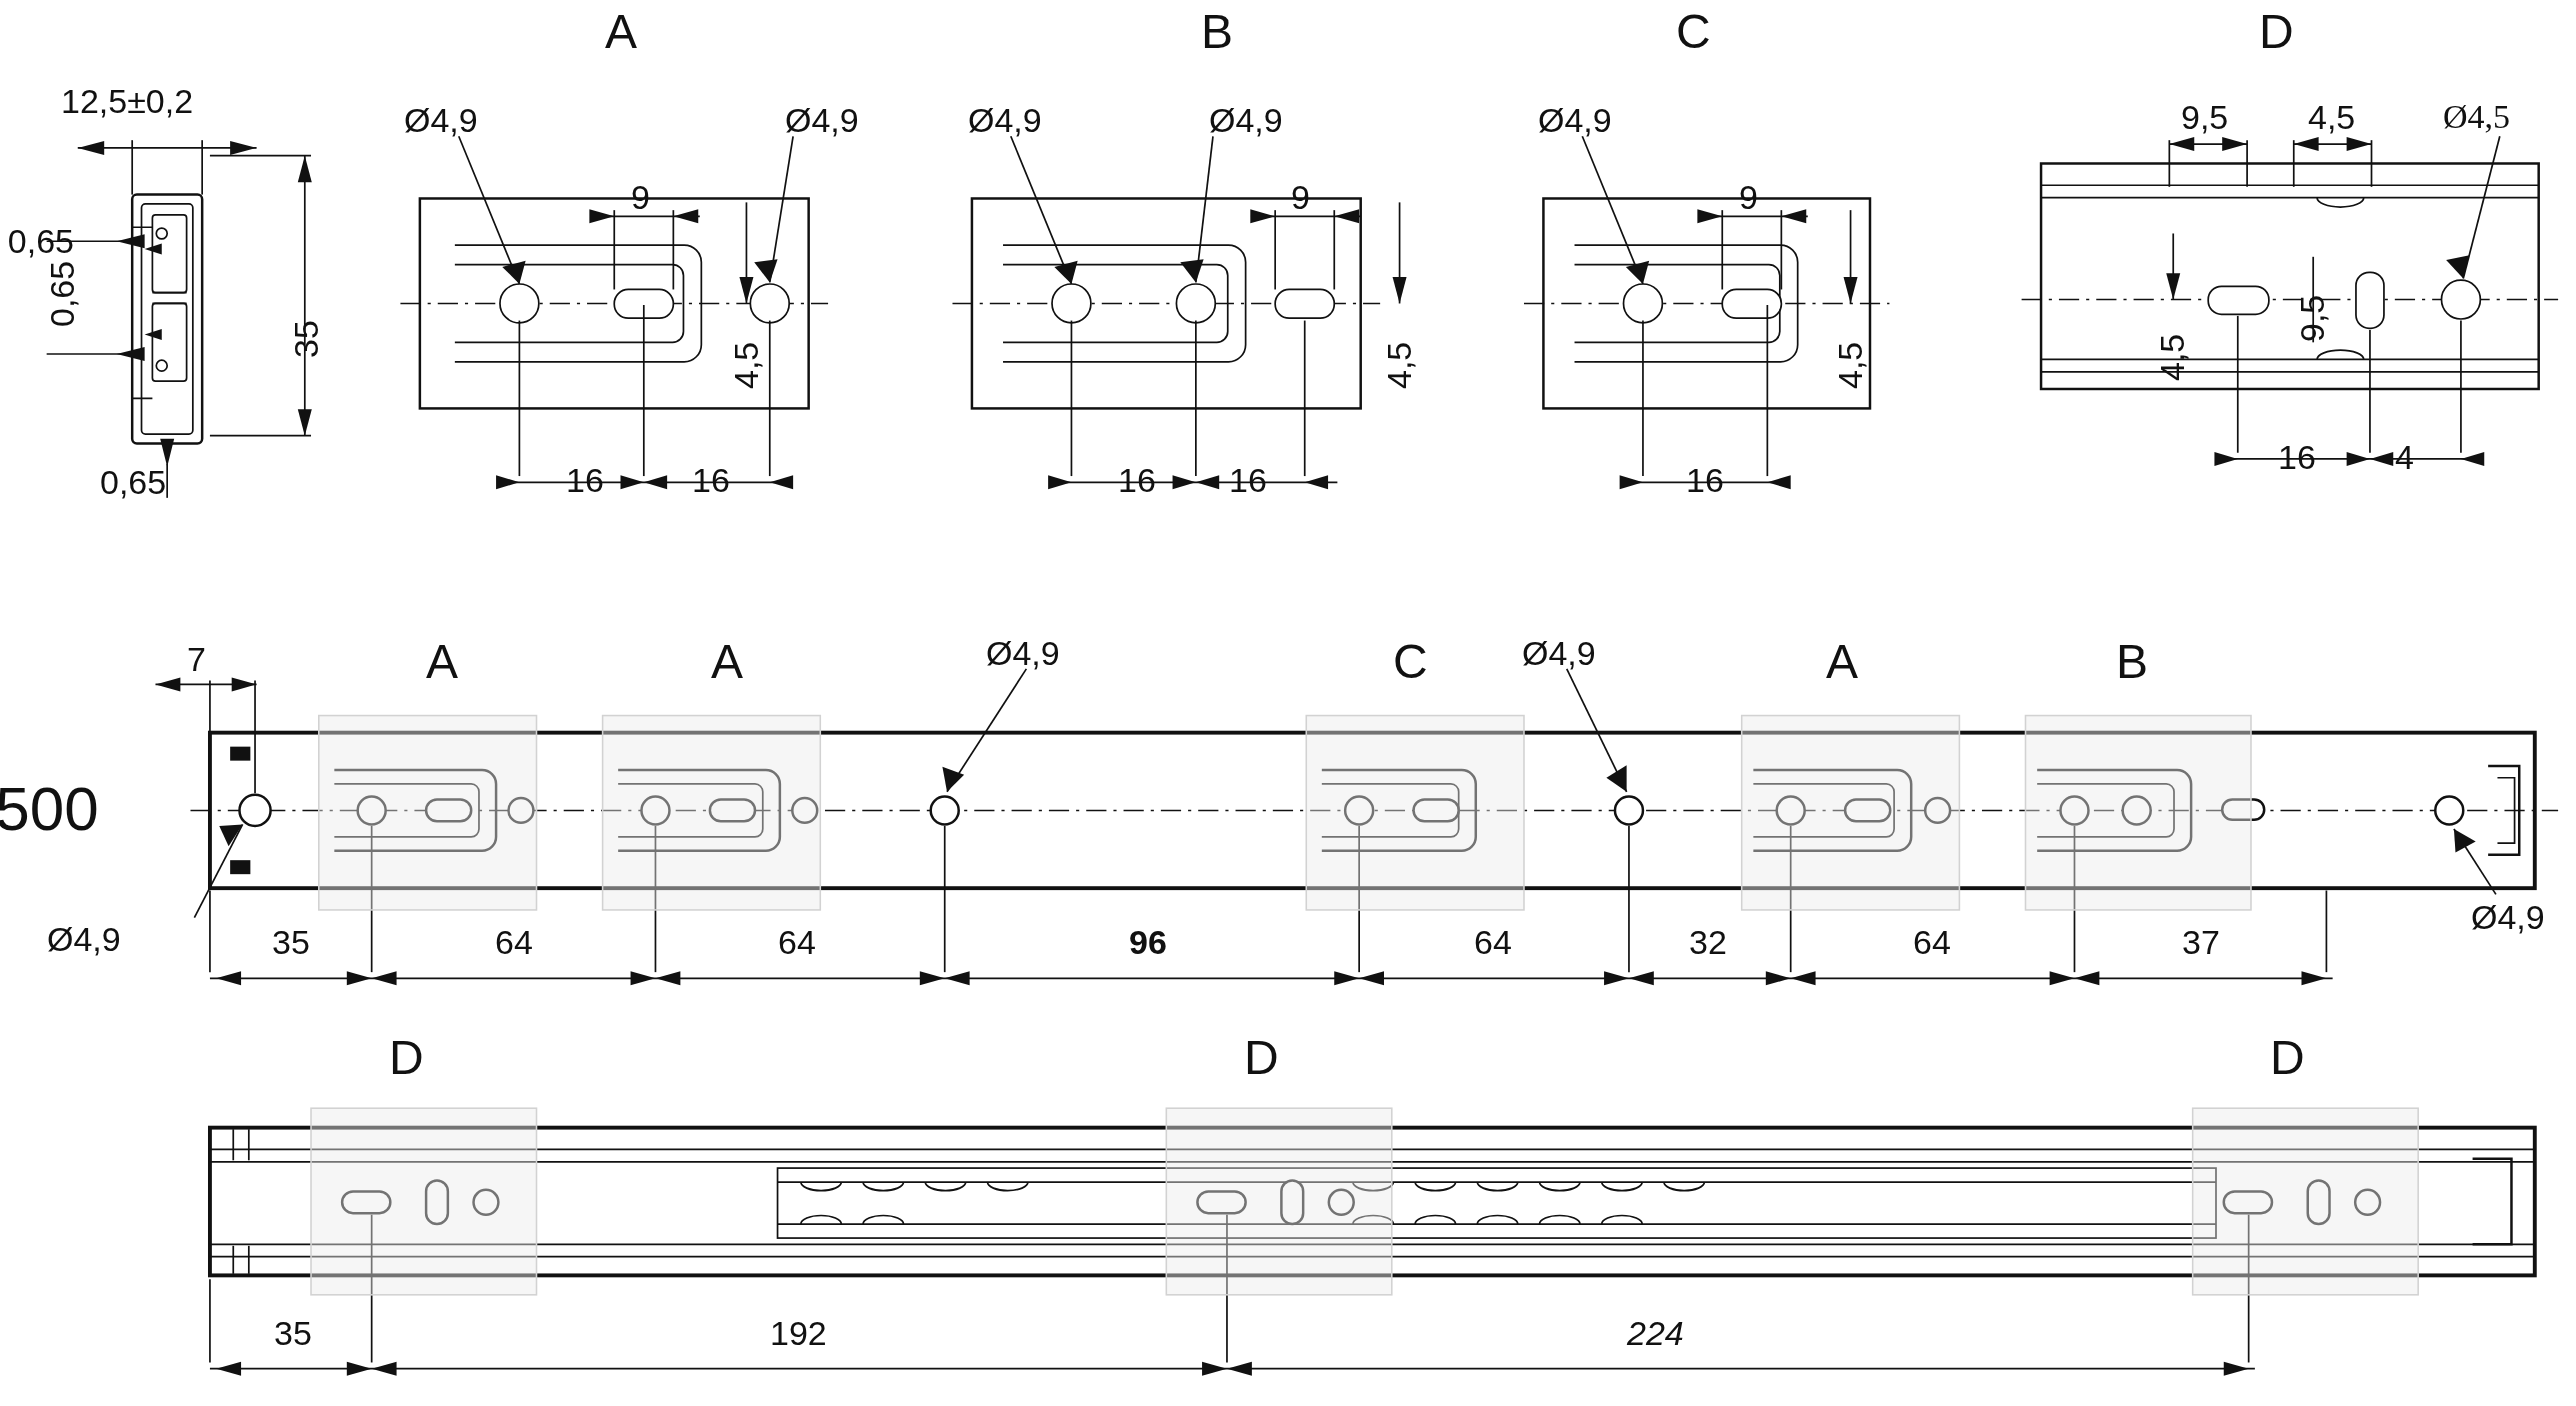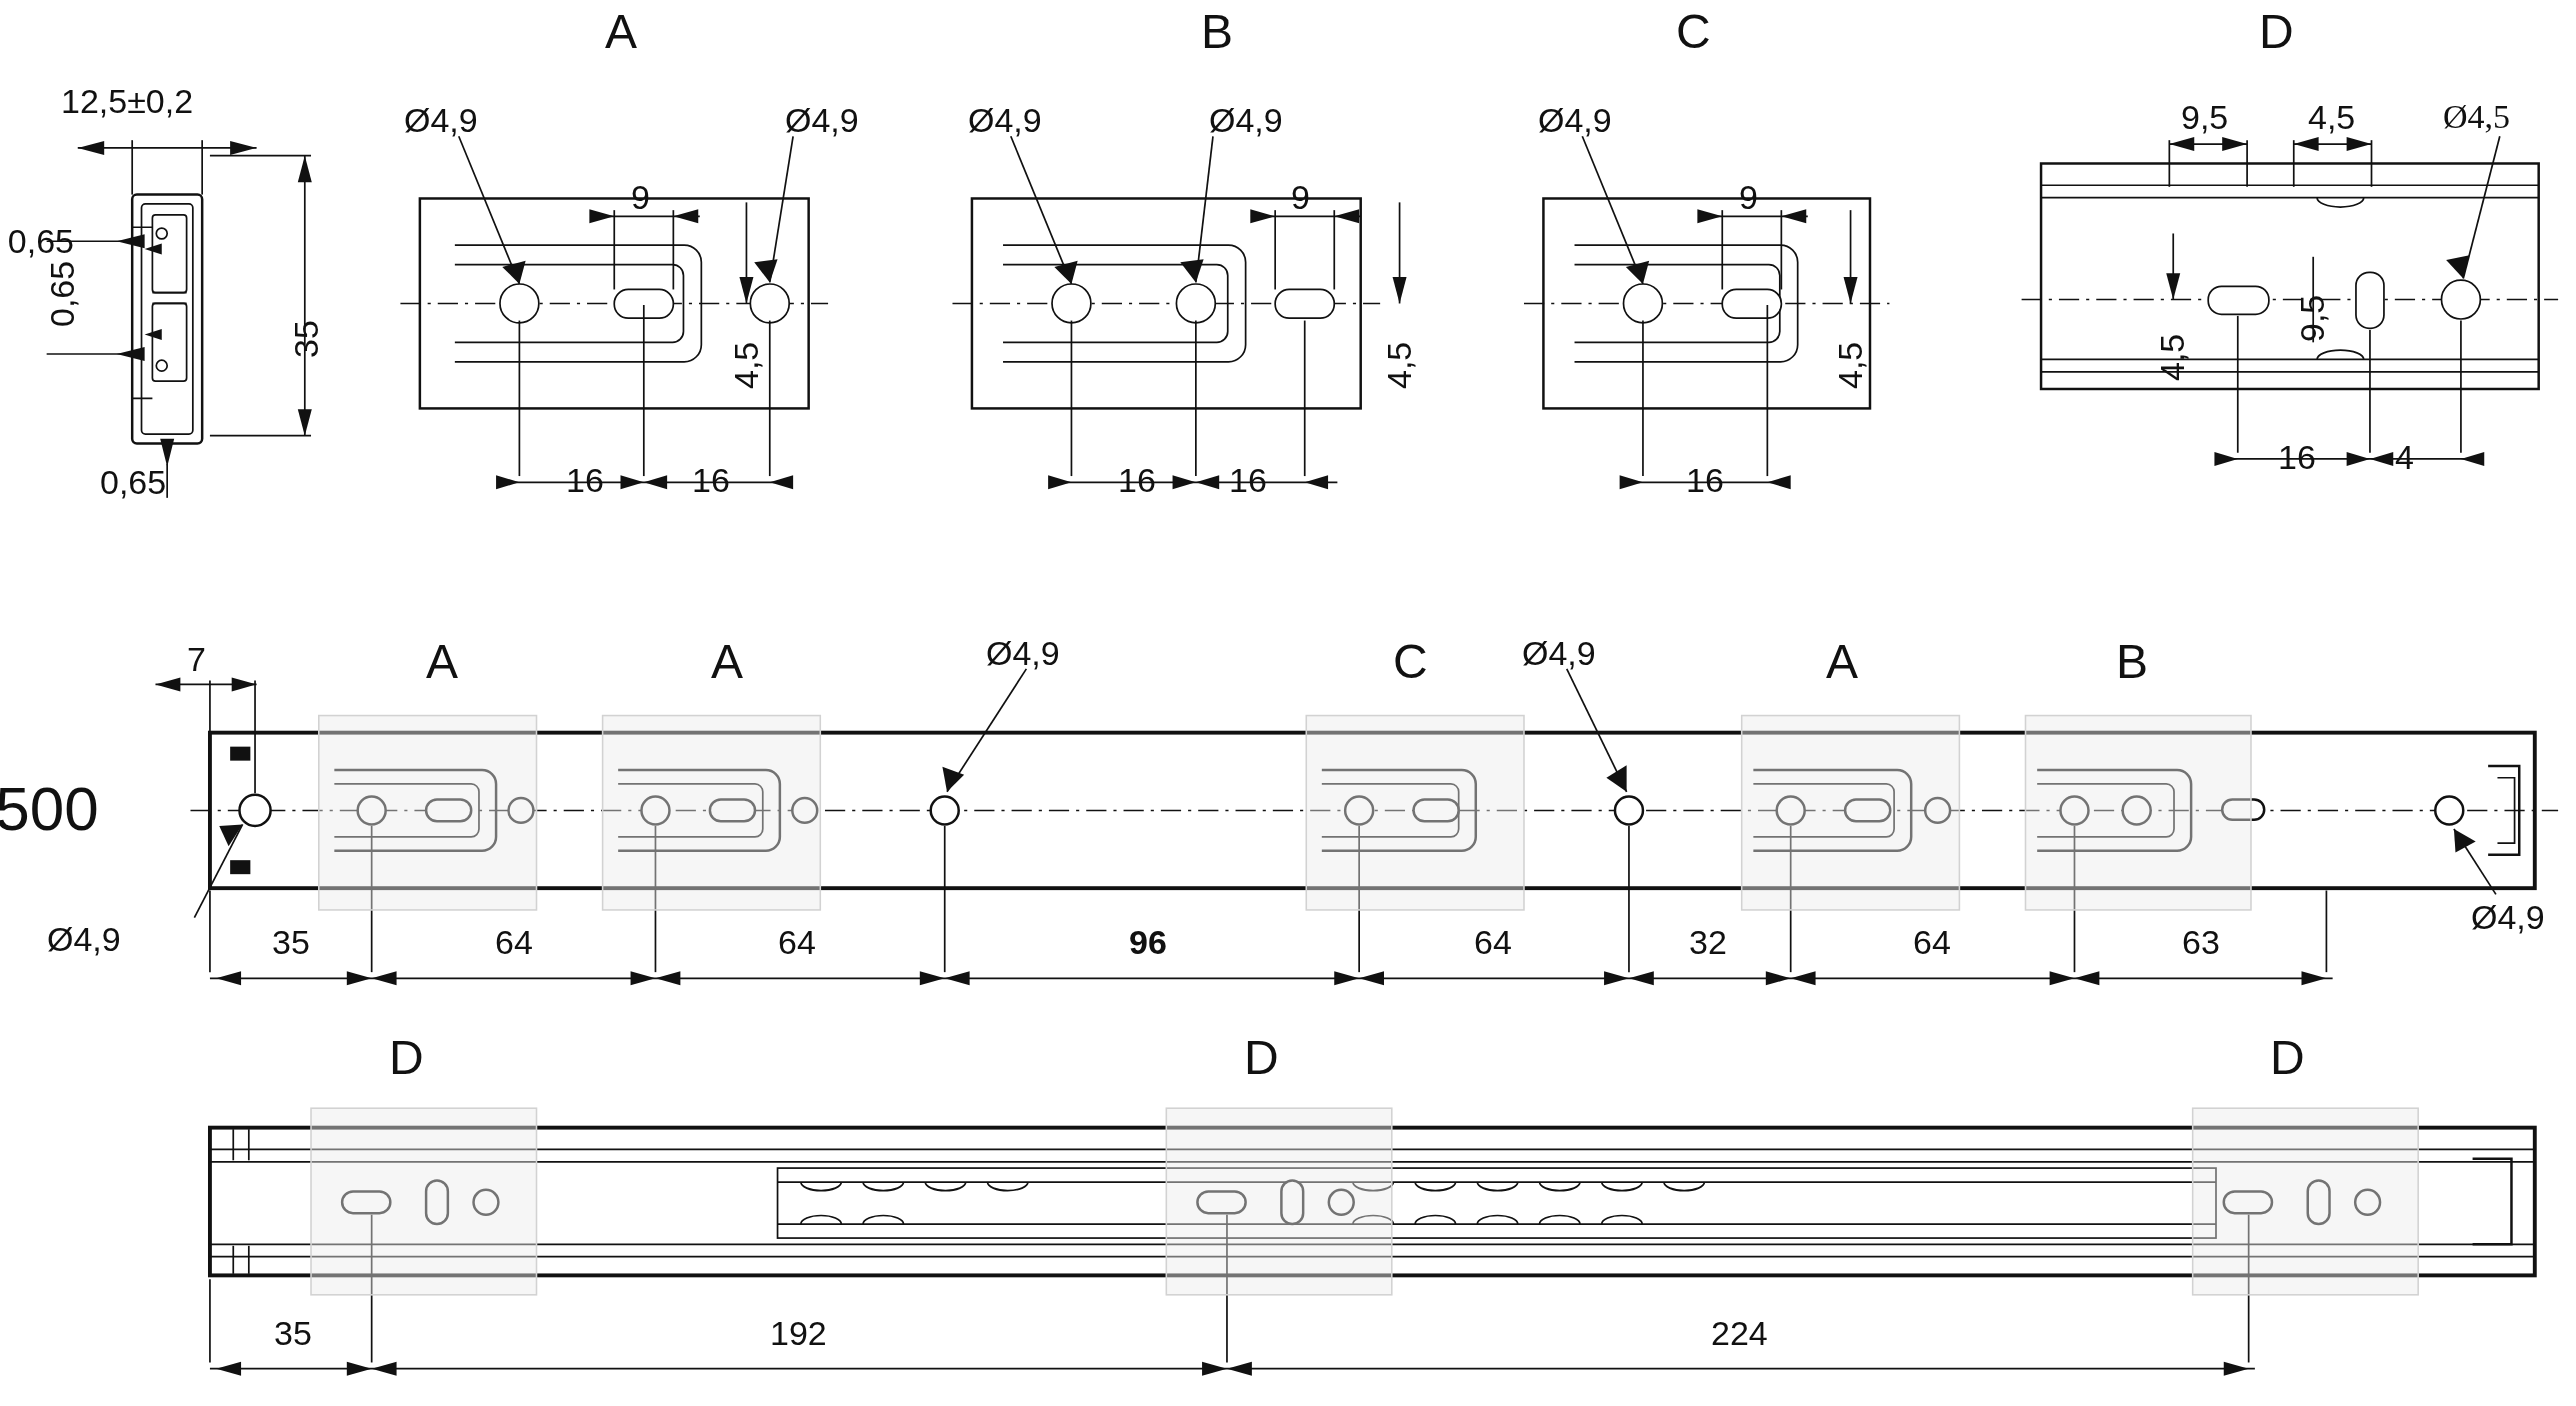--- a/index.html
+++ b/index.html
@@ -434,24 +434,24 @@
 <div class="lbl big" style="left:1826px;top:638px;">A</div>
 <div class="lbl big" style="left:2116px;top:638px;">B</div>
 
 <div class="lbl dim" style="left:272px;top:925px;">35</div>
 <div class="lbl dim" style="left:495px;top:925px;">64</div>
 <div class="lbl dim" style="left:778px;top:925px;">64</div>
 <div class="lbl dim" style="left:1129px;top:925px;font-weight:bold;">96</div>
 <div class="lbl dim" style="left:1474px;top:925px;">64</div>
 <div class="lbl dim" style="left:1689px;top:925px;">32</div>
 <div class="lbl dim" style="left:1913px;top:925px;">64</div>
-<div class="lbl dim" style="left:2182px;top:925px;">63</div>
+<div class="lbl dim" style="left:2182px;top:925px;">37</div>
 
 <div class="lbl big" style="left:389px;top:1034px;">D</div>
 <div class="lbl big" style="left:1244px;top:1034px;">D</div>
 <div class="lbl big" style="left:2270px;top:1034px;">D</div>
 
 <div class="lbl dim" style="left:274px;top:1316px;">35</div>
 <div class="lbl dim" style="left:770px;top:1316px;">192</div>
-<div class="lbl dim" style="left:1711px;top:1316px;">224</div>
+<div class="lbl dim" style="left:1627px;top:1316px;font-style:italic;">224</div>
 
 </div>
 
 
 </body></html>

